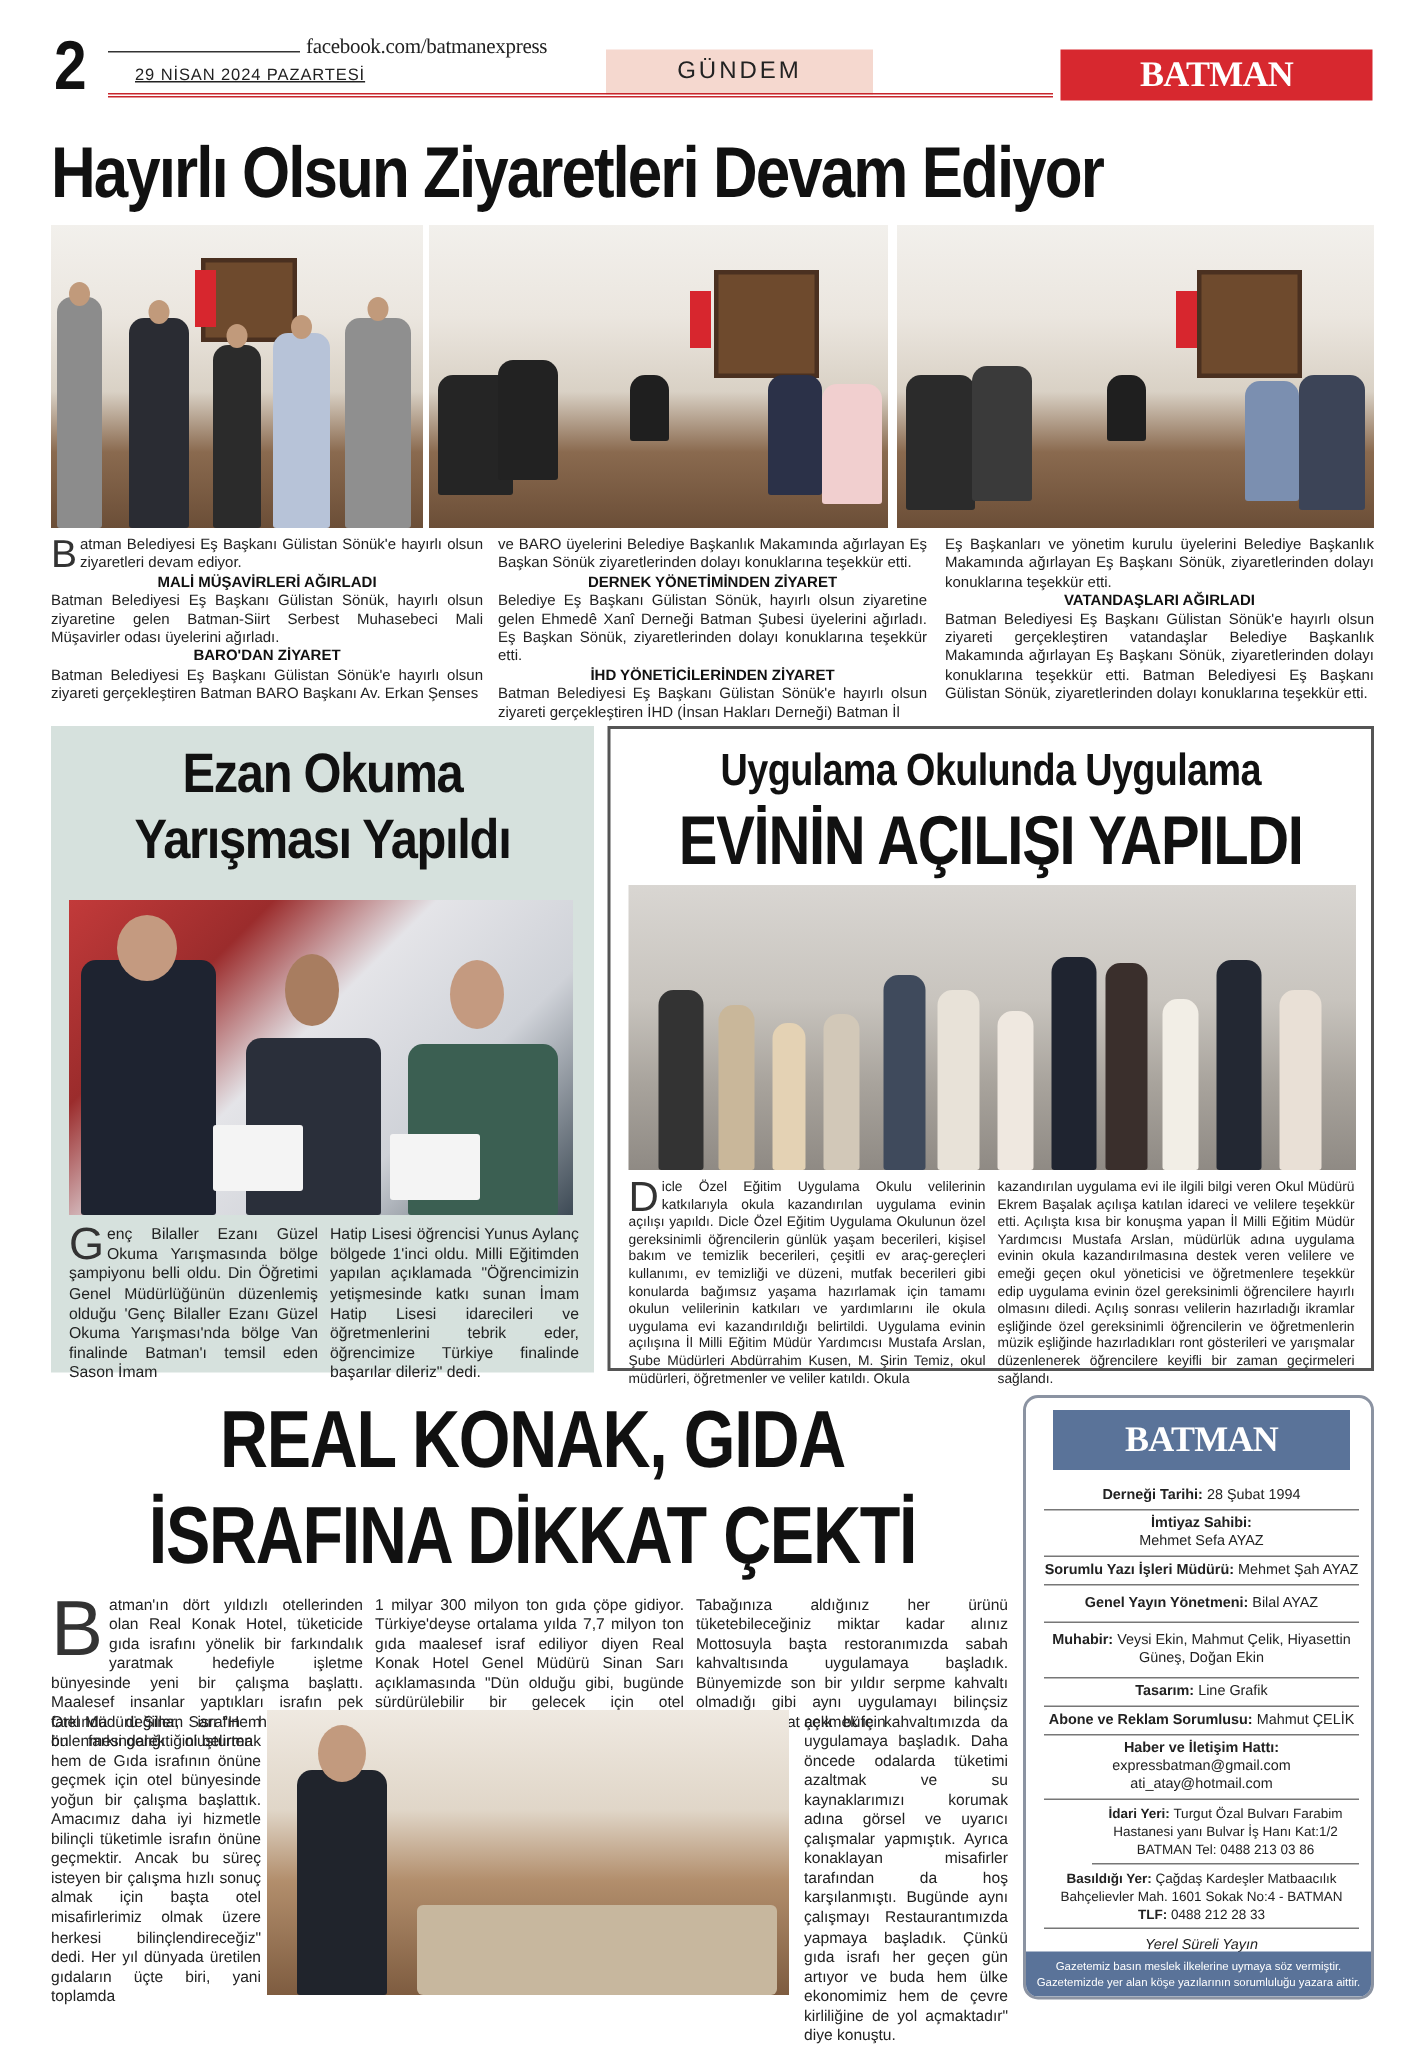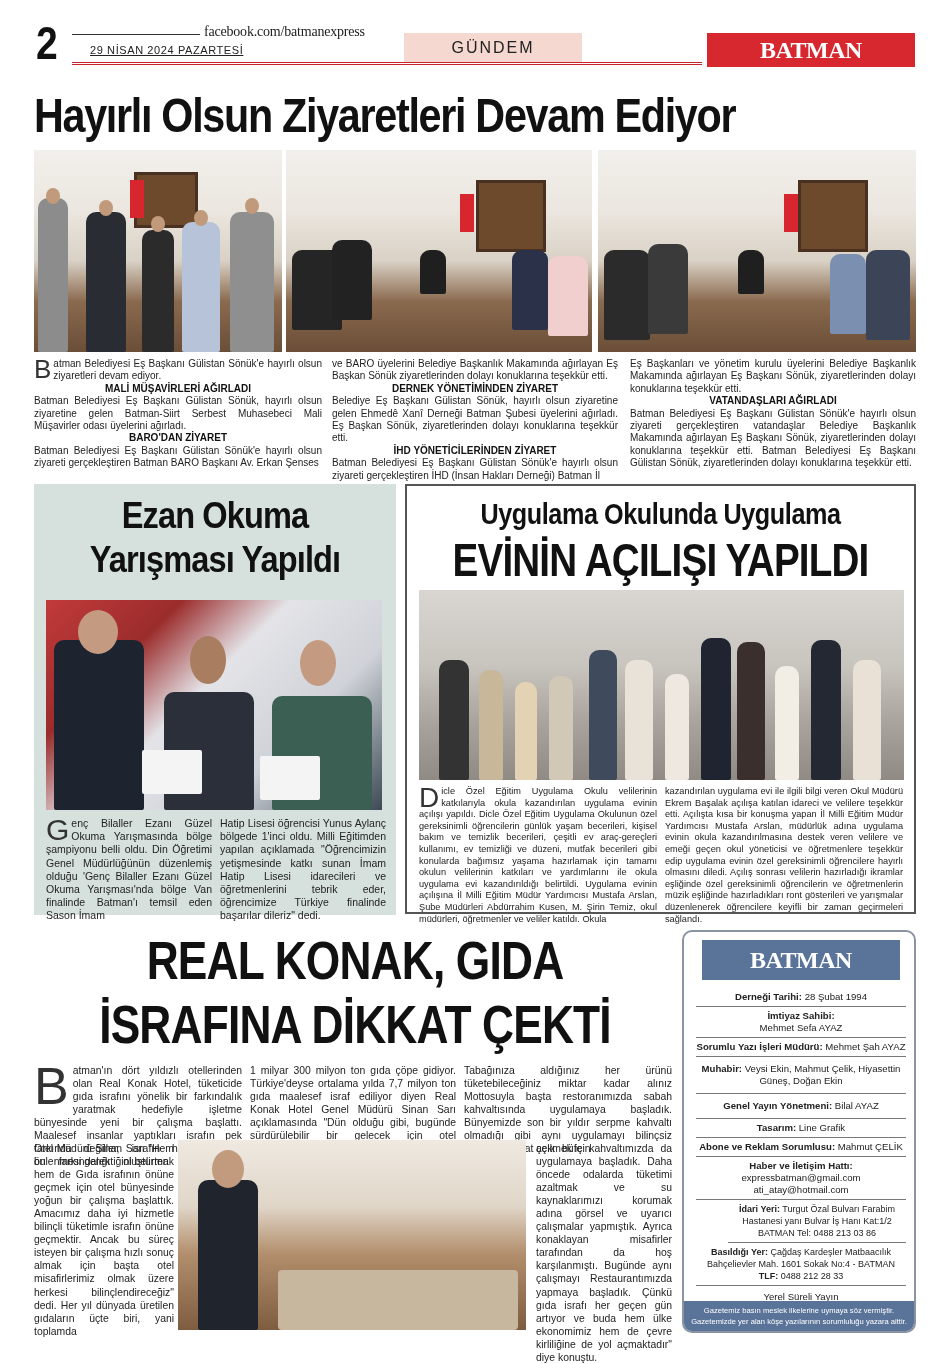--- a/index.html
+++ b/index.html
@@ -50,21 +50,21 @@
   .rk-title { left: 30px; top: 928px; width: 650px; text-align: center; font-weight: 900; font-size: 54px; line-height: 64px; letter-spacing: -1px; transform: scaleX(0.82); transform-origin: center; }
   .rk-col { font-size: 10.4px; line-height: 13.05px; text-align: justify; color: #222; }
   .rk-photo { left: 178px; top: 1140px; width: 348px; height: 190px; background: linear-gradient(180deg,#efe9e1 0%,#e0d6c8 35%,#b28e6c 60%,#7e5c40 100%); overflow: hidden; }
 
   
   .mast { left: 682px; top: 930px; width: 234px; height: 403px; border: 2px solid #8b93a2; border-radius: 10px; background: #fff; overflow: hidden; }
   .mast-logo { position: absolute; left: 18px; top: 8px; width: 198px; height: 40px; background: #5a7399; color: #fff; font-family: "Liberation Serif", serif; font-weight: bold; font-size: 24px; line-height: 40px; text-align: center; letter-spacing: -0.5px; }
   .mast-list { position: absolute; left: 12px; top: 56px; width: 210px; }
   .mast-row { border-bottom: 1px solid #777; text-align: center; font-size: 9.6px; line-height: 12px; padding: 3px 0; color: #222; }
   .mast-row b { font-weight: bold; }
-  .mast-row.last { border-bottom: none; }
+  .mast-row.last { border-bottom: none; font-style: italic; }
   .mast-foot { position: absolute; left: 0; bottom: 0; width: 230px; height: 30px; background: #5a7399; color: #fff; font-size: 7.6px; line-height: 11px; text-align: center; padding-top: 4px; }
 </style>
 </head>
 <body>
 
 <div class="abs page-num">2</div>
 <div class="abs hdr-topline"></div>
 <div class="abs hdr-fb">facebook.com/batmanexpress</div>
 <div class="abs hdr-date">29 NİSAN 2024 PAZARTESİ</div>
 <div class="abs hdr-section">GÜNDEM</div>
@@ -194,22 +194,22 @@
   <div class="head" style="left:34px;top:10px;width:32px;height:38px;background:#c29a7e;"></div>
   <div class="person" style="left:100px;top:130px;width:240px;height:60px;background:#c7b79e;border-radius:4px;"></div>
 </div>
 
 <div class="abs mast">
   <div class="mast-logo">BATMAN EXPRESS</div>
   <div class="mast-list">
     <div class="mast-row"><b>Derneği Tarihi:</b> <span>28 Şubat 1994</span></div>
     <div class="mast-row"><b>İmtiyaz Sahibi:</b><br><span>Mehmet Sefa AYAZ</span></div>
     <div class="mast-row"><b>Sorumlu Yazı İşleri Müdürü:</b> <span>Mehmet Şah AYAZ</span></div>
+    <div class="mast-row" style="padding:6px 0;"><b>Genel Yayın Yönetmeni:</b> <span>Bilal AYAZ</span></div>
     <div class="mast-row" style="padding:6px 0;"><b>Muhabir:</b> <span>Veysi Ekin, Mahmut Çelik, Hiyasettin Güneş, Doğan Ekin</span></div>
-    <div class="mast-row" style="padding:6px 0;"><b>Genel Yayın Yönetmeni:</b> <span>Bilal AYAZ</span></div>
     <div class="mast-row"><b>Tasarım:</b> <span>Line Grafik</span></div>
     <div class="mast-row"><b>Abone ve Reklam Sorumlusu:</b> <span>Mahmut ÇELİK</span></div>
     <div class="mast-row"><b>Haber ve İletişim Hattı:</b><br><span>expressbatman@gmail.com</span><br><span>ati_atay@hotmail.com</span></div>
     <div class="mast-row" style="font-size:9px;margin-left:32px;"><b>İdari Yeri:</b> <span>Turgut Özal Bulvarı Farabim Hastanesi yanı Bulvar İş Hanı Kat:1/2 BATMAN Tel: 0488 213 03 86</span></div>
     <div class="mast-row" style="font-size:9px;"><b>Basıldığı Yer:</b> <span>Çağdaş Kardeşler Matbaacılık Bahçelievler Mah. 1601 Sokak No:4 - BATMAN</span><br><b>TLF:</b> <span>0488 212 28 33</span></div>
     <div class="mast-row last" style="padding:5px 0;"><span>Yerel Süreli Yayın</span></div>
   </div>
   <div class="mast-foot">
     <div>Gazetemiz basın meslek ilkelerine uymaya söz vermiştir.</div>
     <div>Gazetemizde yer alan köşe yazılarının sorumluluğu yazara aittir.</div>

